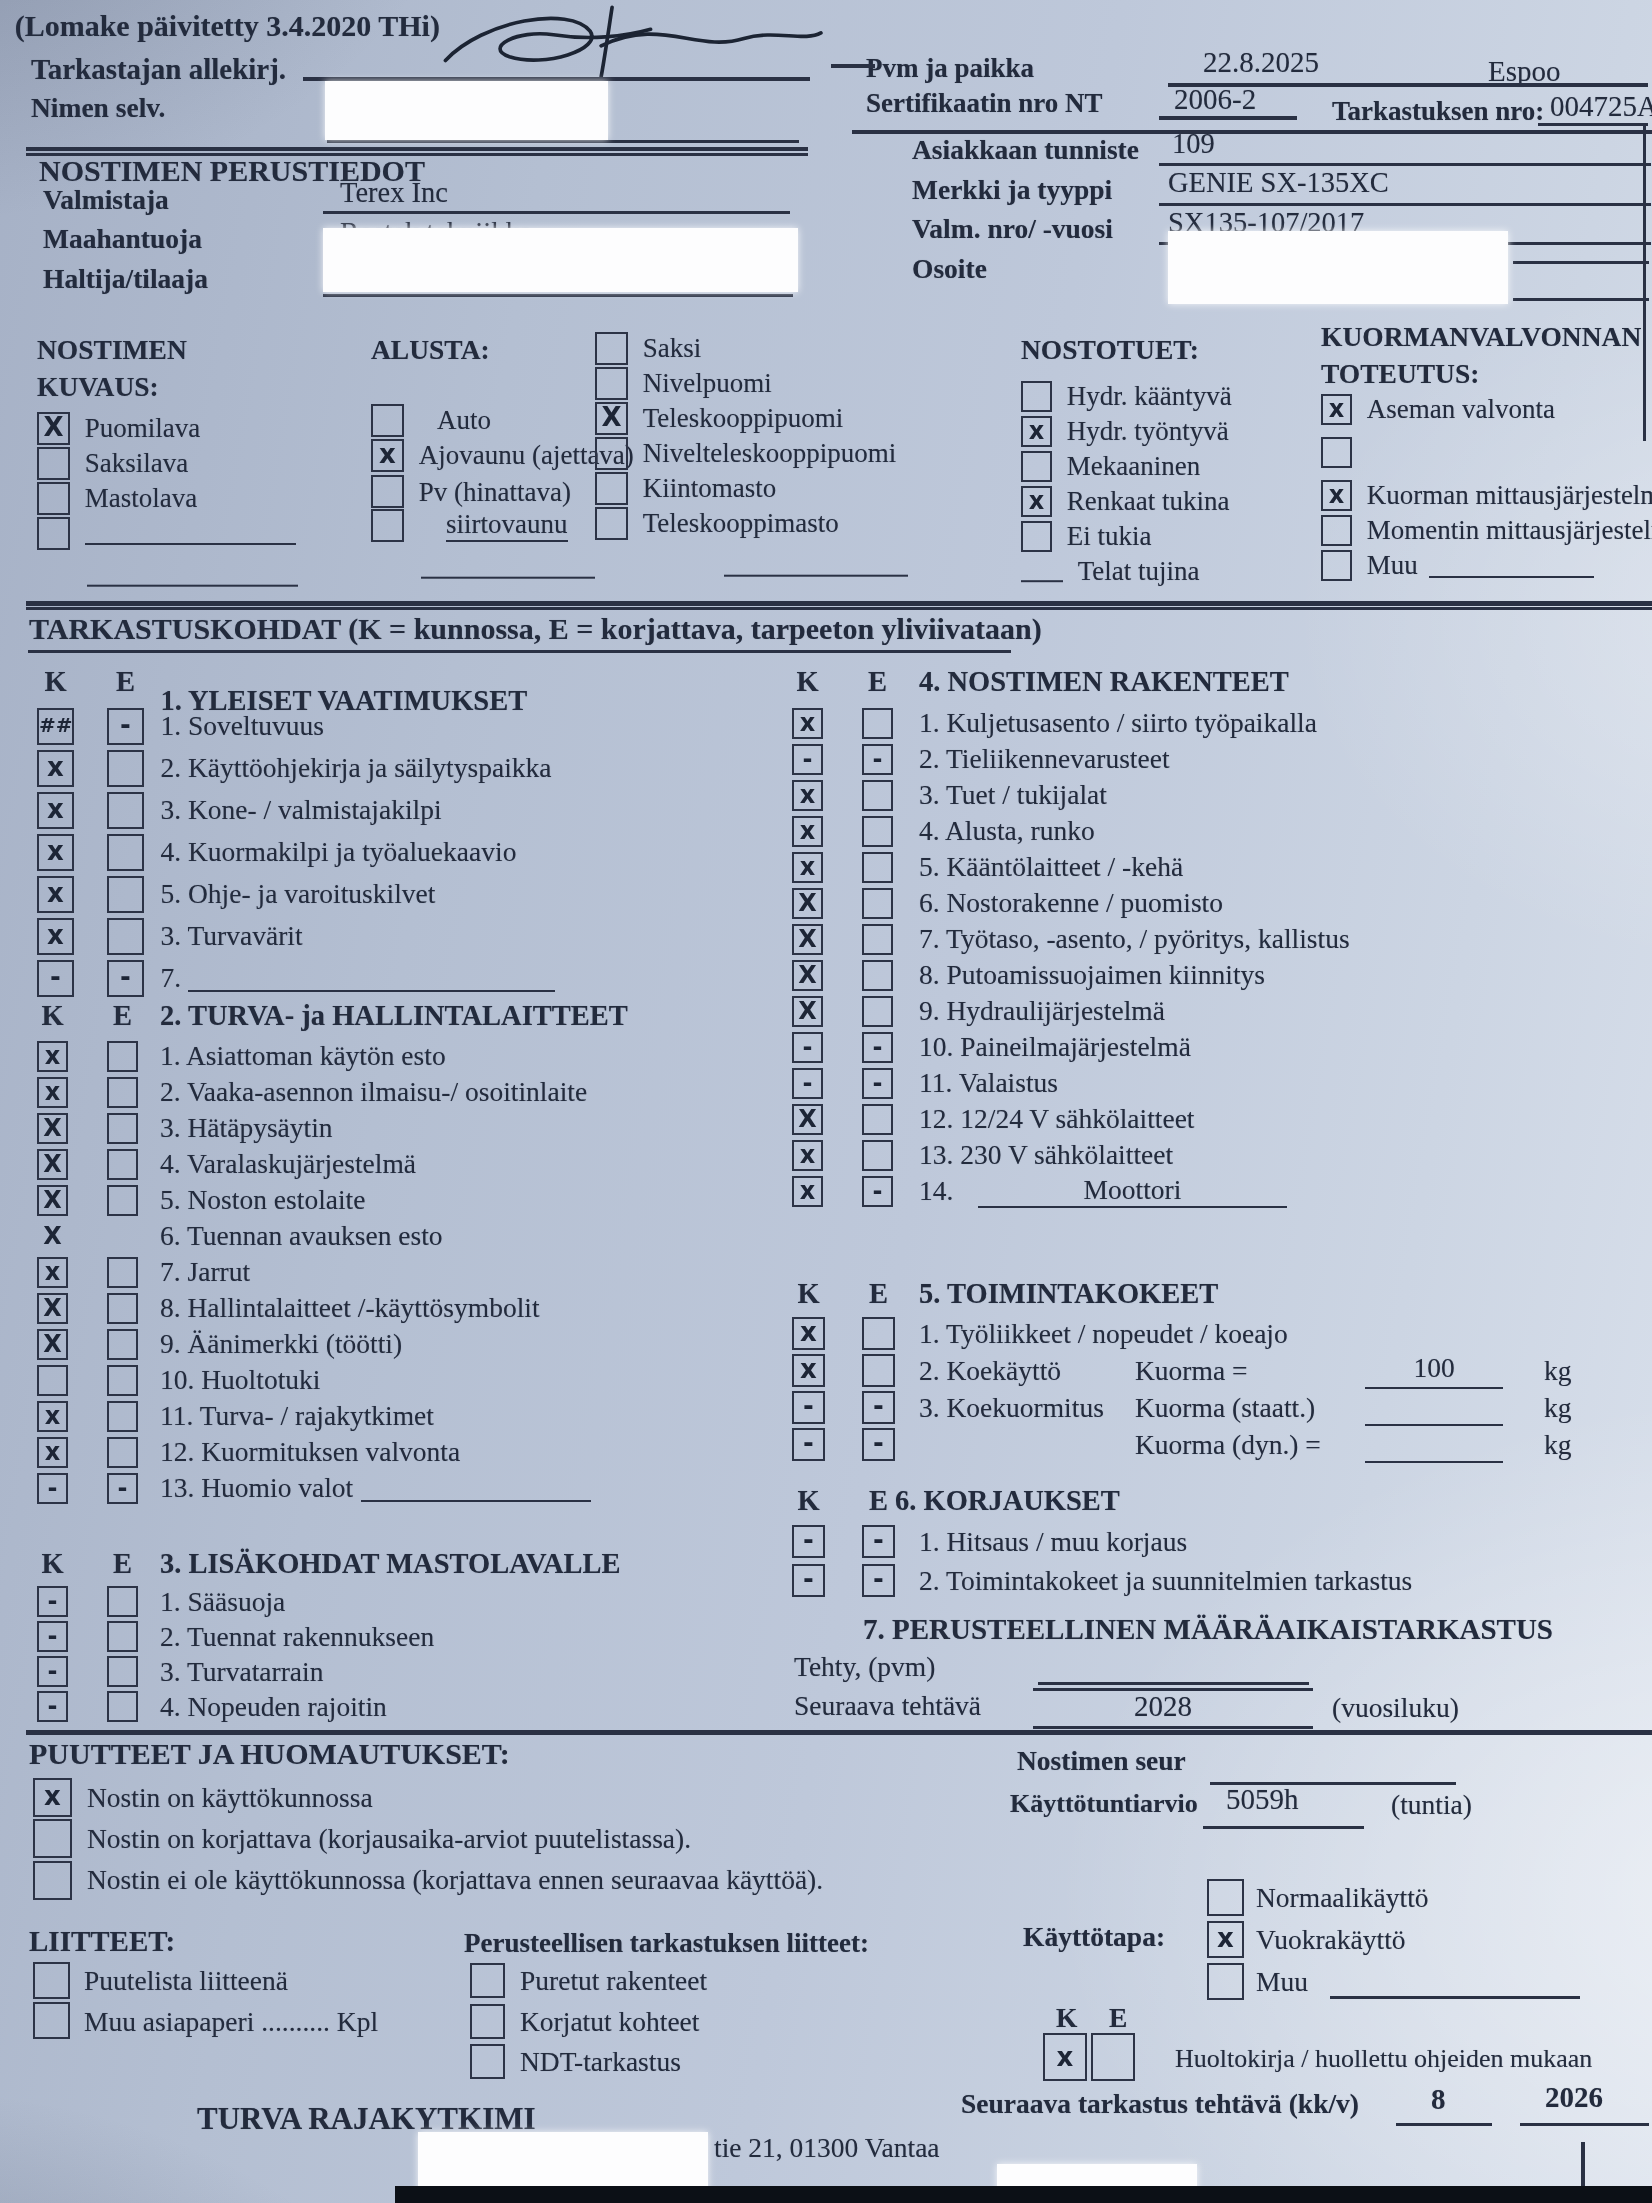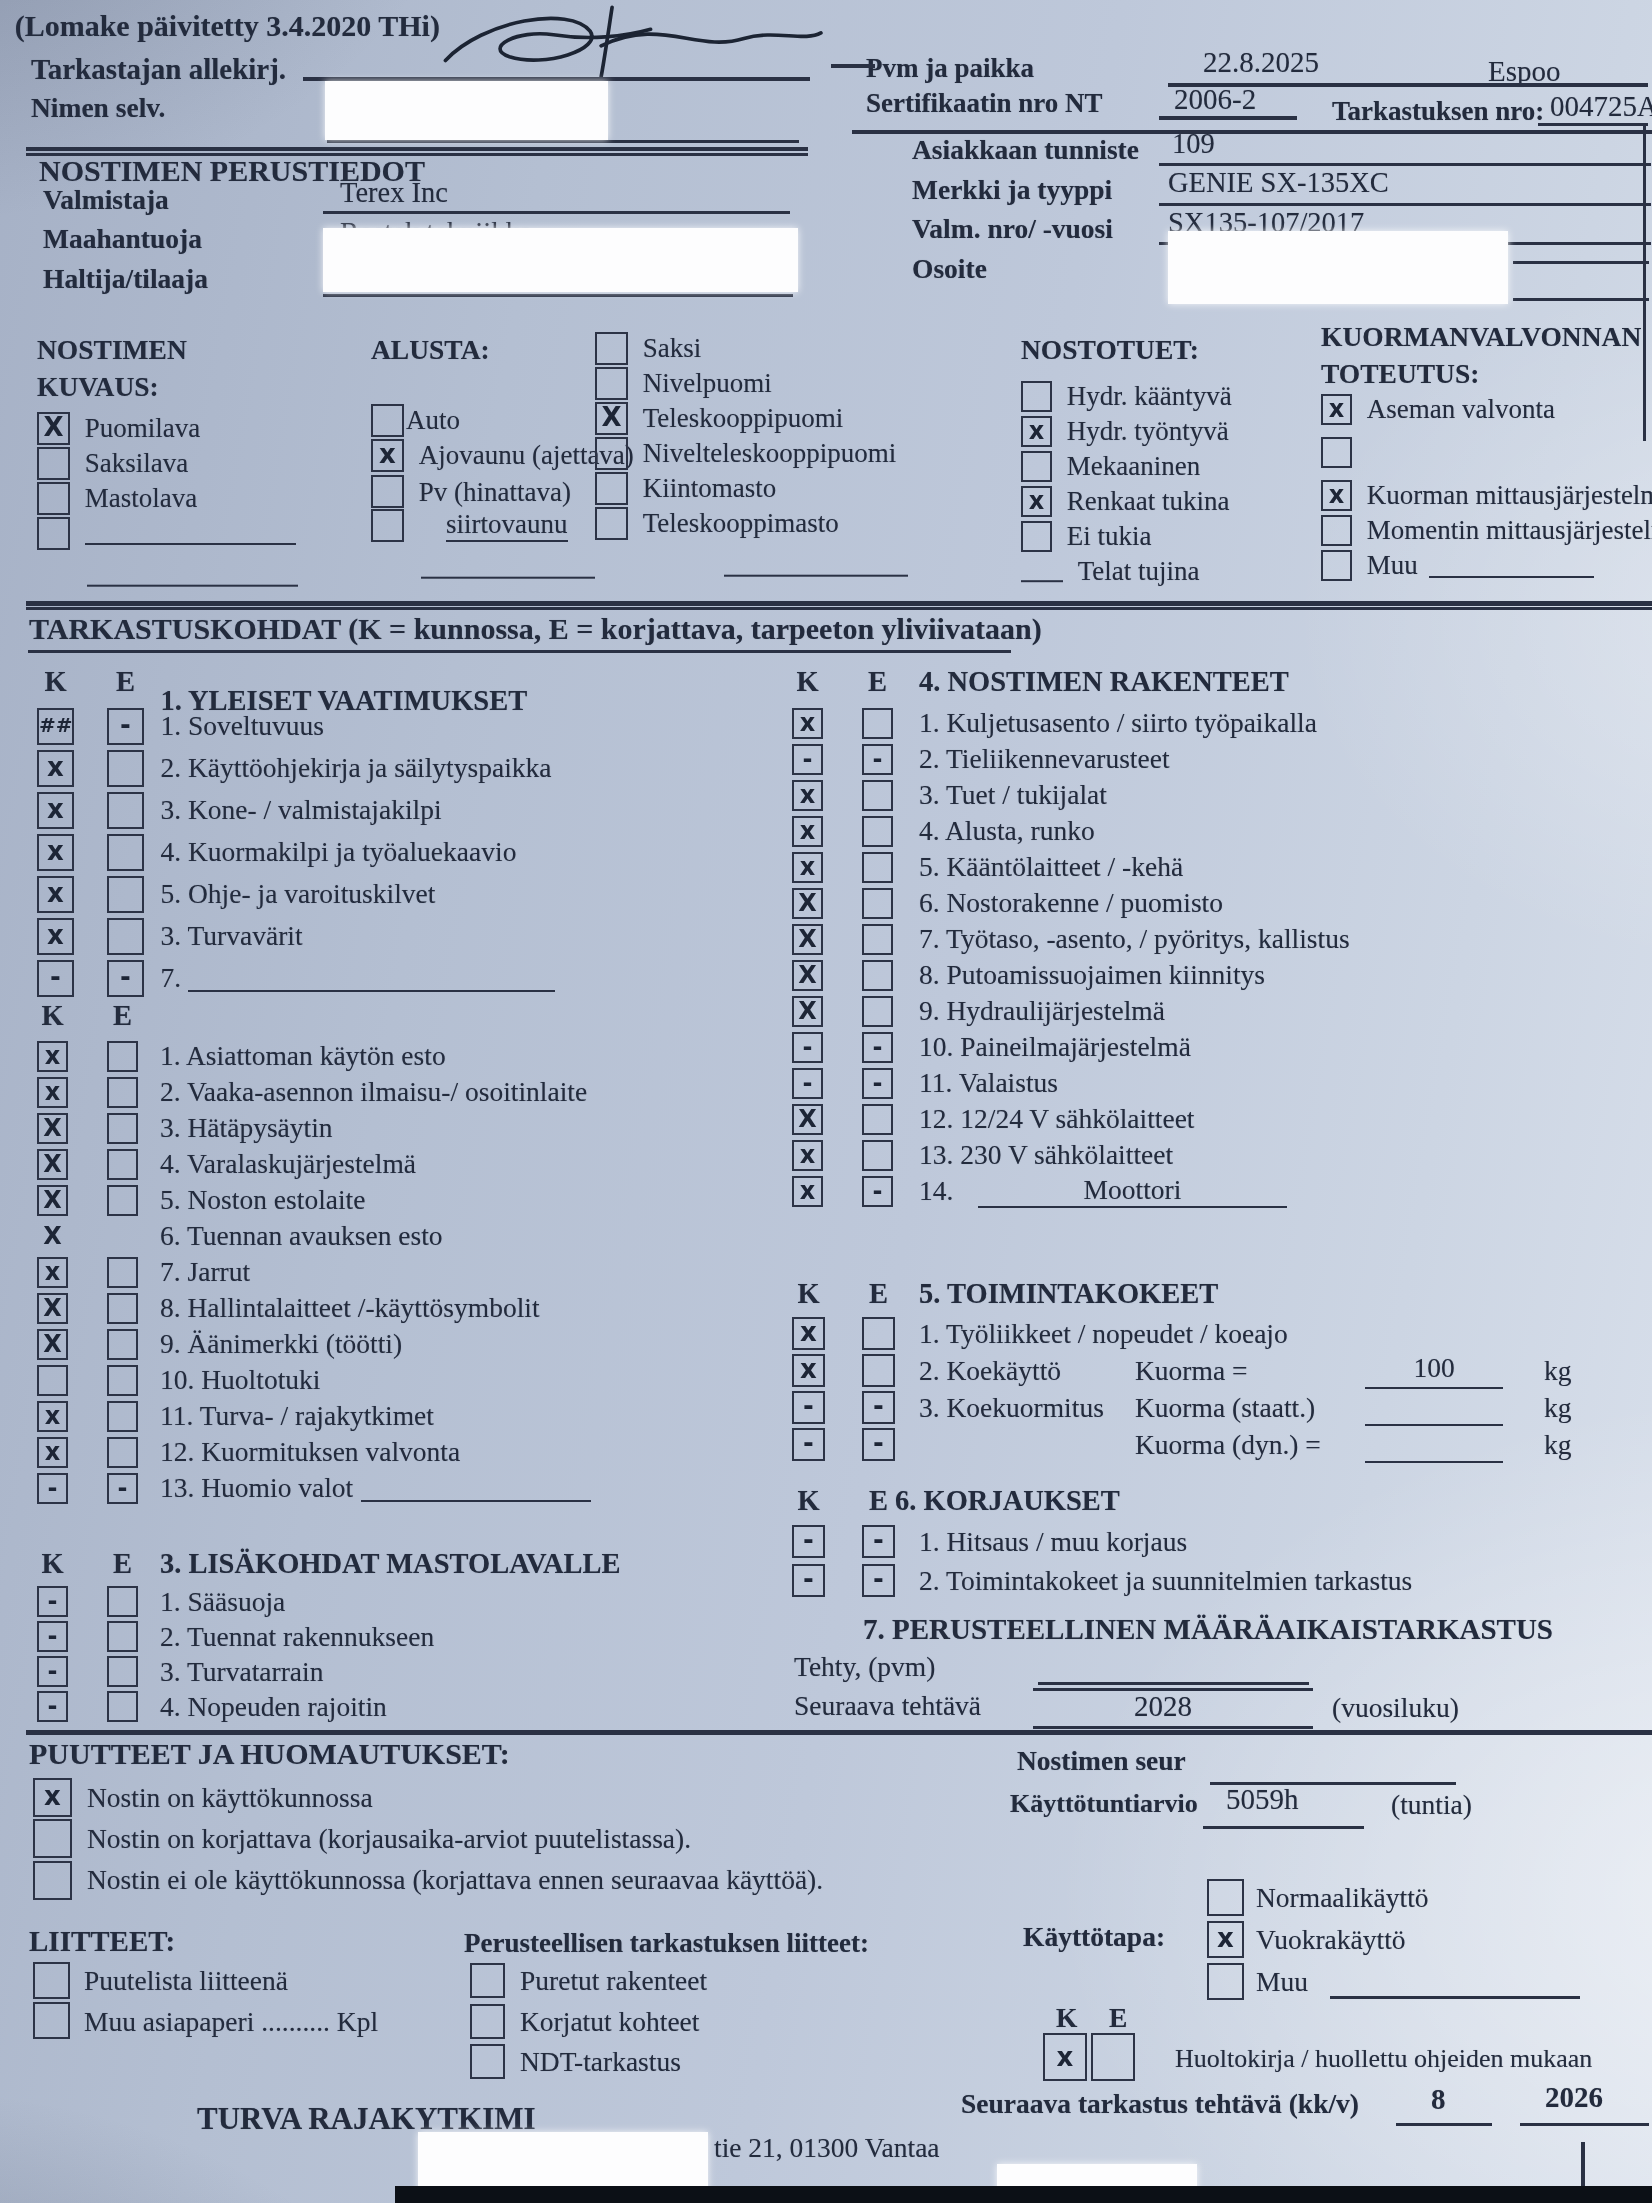--- a/index.html
+++ b/index.html
@@ -120,21 +120,21 @@
         </div>
         <div class="row" style="height: 40px;">
           <span class="uline" style="width: 211px; margin-left: 50px; transform: translateY(14.7px);"></span>
         </div>
       </div>
       <div class="a" style="left: 371px; top: 331px; width: 285px;">
         <div class="sec-title" style="font-size: 27.5px; line-height: 37px;">ALUSTA:</div>
         <div style="height: 35px;"></div>
         <div class="row" style="height: 35px;">
           <span class="cb" style="width: 33px; height: 33px;"><span class="mk" style="font-size: 26px; line-height: 27.5px;"></span></span>
-          <span class="itx" style="margin-left: 2px; font-size: 27px;">Auto</span>
+          <span class="itx" style="margin-left: 33px; font-size: 27px;">Auto</span>
         </div>
         <div class="row" style="height: 35px;">
           <span class="cb" style="width: 33px; height: 33px;"><span class="mk" style="font-size: 26px; line-height: 27.5px;">x</span></span>
           <span class="itx" style="margin-left: 14.7px; font-size: 27px;">Ajovaunu (ajettava)</span>
         </div>
         <div class="row" style="height: 35px; align-items: flex-end;">
           <span class="cb" style="width: 33px; height: 33px;"><span class="mk" style="font-size: 26px; line-height: 27.5px;"></span></span>
           <span class="itx" style="margin-left: 14.7px; font-size: 27px;">Pv (hinattava)</span>
         </div>
         <div class="row" style="height: 35px;">
@@ -270,20 +270,21 @@
           <span class="cb" style="width: 37px; height: 37px;"><span class="mk" style="font-size: 26px; line-height: 31px;">-</span></span>
           <span class="cb" style="width: 37px; height: 37px; margin-left: 33px;"><span class="mk" style="font-size: 26px; line-height: 31px;">-</span></span>
           <span class="itx" style="margin-left: 16.5px;">7. </span>
           <span class="uline" style="width: 367px; margin-left: 7.3px; transform: translateY(13px);"></span>
         </div>
       </div>
       <div class="a" style="left: 37px; top: 994px; width: 1613px;">
         <div class="row" style="height: 44px;">
           <span class="sec-title" style="width: 31px; text-align: center;">K</span>
           <span class="sec-title" style="width: 31px; text-align: center; margin-left: 39px;">E</span>
+          <span class="sec-title" style="margin-left: 22px;">2. TURVA- ja HALLINTALAITTEET</span>
         </div>
         <div class="row" style="height: 36px;">
           <span class="cb" style="width: 31px; height: 31px;"><span class="mk" style="font-size: 24px; line-height: 26px;">x</span></span>
           <span class="cb" style="width: 31px; height: 31px; margin-left: 39px;"><span class="mk" style="font-size: 24px; line-height: 26px;"></span></span>
           <span class="itx" style="margin-left: 22px;">1. Asiattoman käytön esto</span>
         </div>
         <div class="row" style="height: 36px;">
           <span class="cb" style="width: 31px; height: 31px;"><span class="mk" style="font-size: 24px; line-height: 26px;">x</span></span>
           <span class="cb" style="width: 31px; height: 31px; margin-left: 39px;"><span class="mk" style="font-size: 24px; line-height: 26px;"></span></span>
           <span class="itx" style="margin-left: 22px;">2. Vaaka-asennon ilmaisu-/ osoitinlaite</span>

